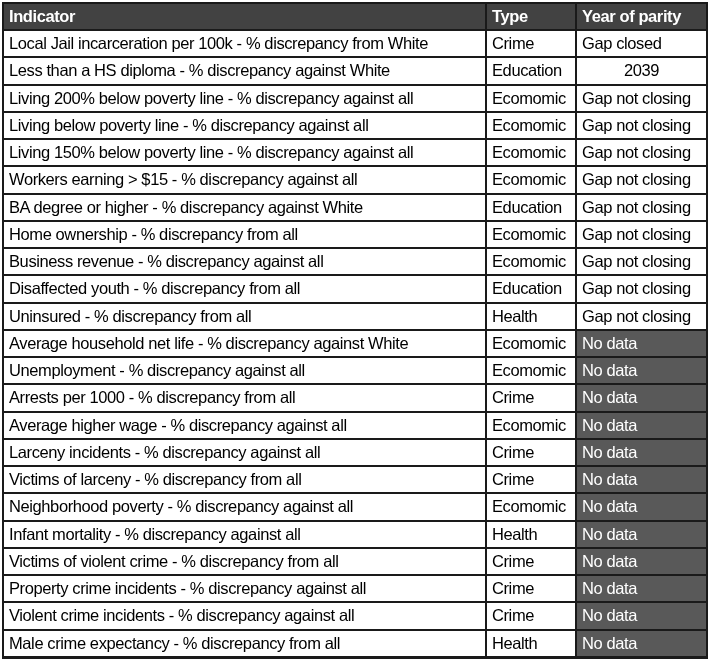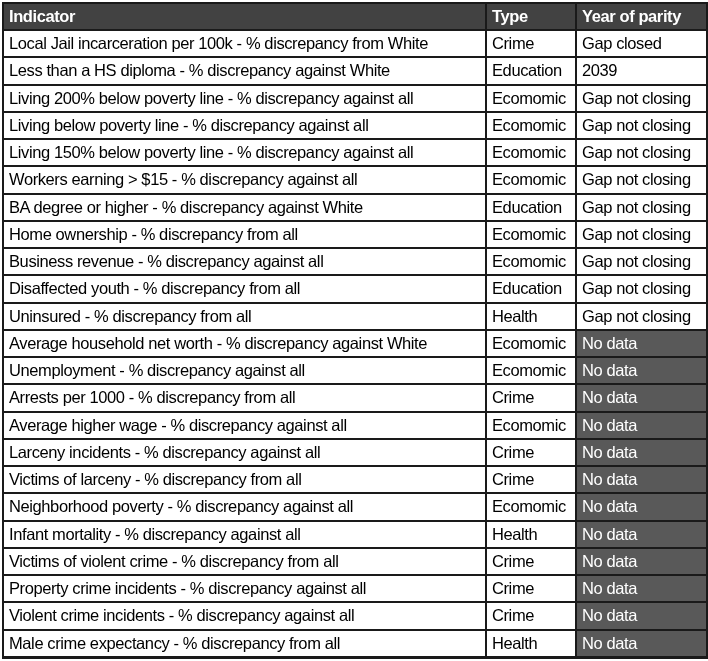--- a/index.html
+++ b/index.html
@@ -40,21 +40,21 @@
   thead th {
     background: var(--header-bg, #424242);
     color: var(--header-text, #ffffff);
     font-weight: 700;
     height: 27px;
   }
   tbody td {
     background: var(--row-bg, #ffffff);
     color: var(--row-text, #000000);
   }
-  tbody td.right { text-align: left; }
+  tbody td.right { text-align: center; }
   tbody td.no-data {
     background: var(--no-data-bg, #595959);
     color: var(--no-data-text, #ffffff);
     text-align: left;
   }
   tbody tr:last-child td { border-bottom-width: 3px; }
 </style>
 </head>
 <body style="--header-bg: #424242; --header-text: #FFFFFF; --row-bg: #FFFFFF; --row-text: #000000; --no-data-bg: #595959; --no-data-text: #FFFFFF; --border: #1A1A1A;">
 
@@ -122,21 +122,21 @@
           <td>Disaffected youth - % discrepancy from all</td>
           <td>Education</td>
           <td>Gap not closing</td>
         </tr>
         <tr>
           <td>Uninsured - % discrepancy from all</td>
           <td>Health</td>
           <td>Gap not closing</td>
         </tr>
         <tr>
-          <td>Average household net worth - % discrepancy against White</td>
+          <td>Average household net life - % discrepancy against White</td>
           <td>Ecomomic</td>
           <td class="no-data right">No data</td>
         </tr>
         <tr>
           <td>Unemployment - % discrepancy against all</td>
           <td>Ecomomic</td>
           <td class="no-data right">No data</td>
         </tr>
         <tr>
           <td>Arrests per 1000 - % discrepancy from all</td>

